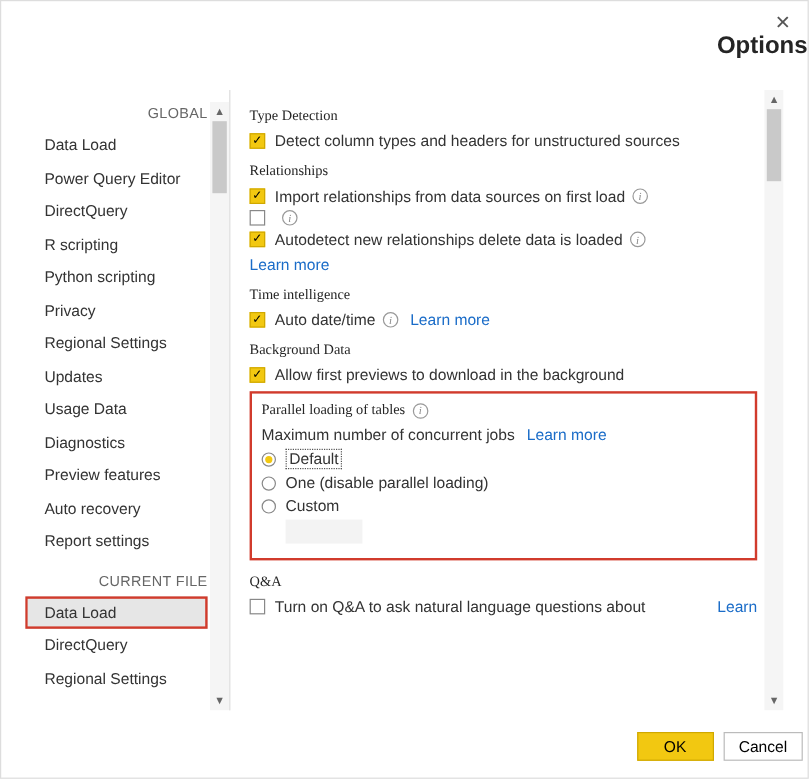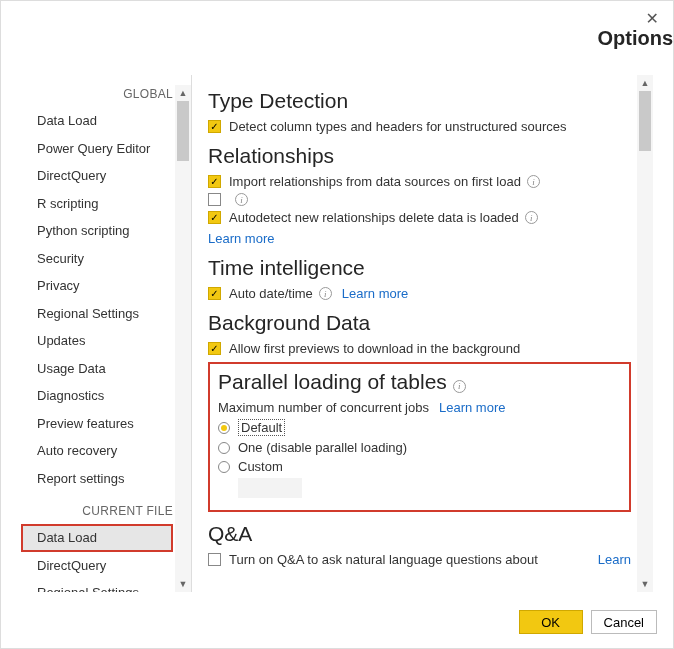--- a/index.html
+++ b/index.html
@@ -11,60 +11,59 @@
 .sidebar-inner { padding-right: 18px; }
 .sb-header { font-size: 12px; color: #666; letter-spacing: 0.3px; margin: 12px 0 6px 12px; font-weight: 400; text-align: right; }
 .sb-item { padding: 4px 0 4px 16px; color: #333; cursor: pointer; font-size: 13px; line-height: 1.5; }
 .sb-item.selected { background: #e6e6e6; border: 2px solid #d13b2c; padding: 2px 0 2px 14px; }
 .sb-scroll { position: absolute; right: 0; top: 10px; bottom: 0; width: 16px; background: #f5f5f5; }
 .sb-scroll .btn { height: 16px; text-align: center; font-size: 9px; color: #666; line-height: 16px; }
 .sb-scroll .thumb { position: absolute; left: 2px; right: 2px; top: 16px; height: 60px; background: #c9c9c9; }
 .divider { width: 1px; background: #ddd; margin: 0 14px 0 0; }
 .content { flex: 1; overflow: hidden; position: relative; padding-right: 18px; }
 .content-inner { padding: 4px 4px 0 2px; }
-.section-title { font-size: 21px; color: #252525; margin: 10px 0 6px 0; font-weight: 400; }
+.section-title { font-size: 12px; color: #252525; margin: 10px 0 6px 0; font-weight: 400; font-family: Liberation Serif, serif; }
 .opt-row { display: flex; align-items: center; margin: 4px 0; font-size: 13px; color: #333; }
 .chk { width: 13px; height: 13px; border: 1px solid #888; margin-right: 8px; flex-shrink: 0; display: inline-flex; align-items: center; justify-content: center; font-size: 10px; line-height: 1; }
 .chk.checked { background: #f2c811; border-color: #d0a800; color: #000; }
 .chk.checked::after { content: "✓"; }
 .radio { width: 12px; height: 12px; border: 1px solid #888; border-radius: 50%; margin-right: 8px; flex-shrink: 0; display: inline-flex; align-items: center; justify-content: center; }
 .radio.checked::after { content: ""; width: 6px; height: 6px; border-radius: 50%; background: #f2c811; }
 .info-icon { display: inline-flex; width: 13px; height: 13px; border: 1px solid #999; border-radius: 50%; font-size: 9px; color: #888; align-items: center; justify-content: center; margin-left: 6px; font-style: italic; font-family: serif; }
 .info-icon::after { content: "i"; }
 .link { color: #1a6cc8; cursor: pointer; }
 .link.sm { margin-left: 10px; }
 .link-block { margin: 6px 0 2px 0; }
 .highlight-box { border: 2px solid #d13b2c; padding: 4px 10px 12px 8px; margin-top: 6px; }
 .radio-dotted { border: 1px dotted #555; padding: 0 2px; }
 .custom-input { width: 64px; height: 20px; background: #f3f3f3; margin-left: 20px; margin-top: 2px; }
 .ct-scroll { position: absolute; right: 0; top: 0; bottom: 0; width: 16px; background: #f5f5f5; }
 .ct-scroll .btn { height: 16px; text-align: center; font-size: 9px; color: #666; line-height: 16px; }
 .ct-scroll .thumb { position: absolute; left: 2px; right: 2px; top: 16px; height: 60px; background: #c9c9c9; }
-.footer { position: absolute; bottom: 14px; right: 16px; display: flex; gap: 8px; }
+.footer { position: absolute; bottom: 14px; right: 4px; display: flex; gap: 8px; }
 .ftr-btn { min-width: 64px; height: 24px; border: 1px solid #bbb; background: #fff; font-size: 13px; cursor: pointer; padding: 0 12px; }
 .ftr-btn.primary { background: #f2c811; border-color: #d0a800; }
 .qa-row { display: flex; }
 .qa-learn { margin-left: auto; }
 </style>
 </head>
 <body>
 
 <button class="close-btn">✕</button>
 <div class="dialog-title">Options</div>
 
 <div class="body-area">
   <div class="sidebar">
     <div class="sidebar-inner">
       <div class="sb-header">GLOBAL</div>
       <div class="sb-item">Data Load</div>
       <div class="sb-item">Power Query Editor</div>
       <div class="sb-item">DirectQuery</div>
       <div class="sb-item">R scripting</div>
       <div class="sb-item">Python scripting</div>
-      <div class="sb-item">Security</div>
       <div class="sb-item">Privacy</div>
       <div class="sb-item">Regional Settings</div>
       <div class="sb-item">Updates</div>
       <div class="sb-item">Usage Data</div>
       <div class="sb-item">Diagnostics</div>
       <div class="sb-item">Preview features</div>
       <div class="sb-item">Auto recovery</div>
       <div class="sb-item">Report settings</div>
       <div class="sb-header">CURRENT FILE</div>
       <div class="sb-item selected">Data Load</div>

